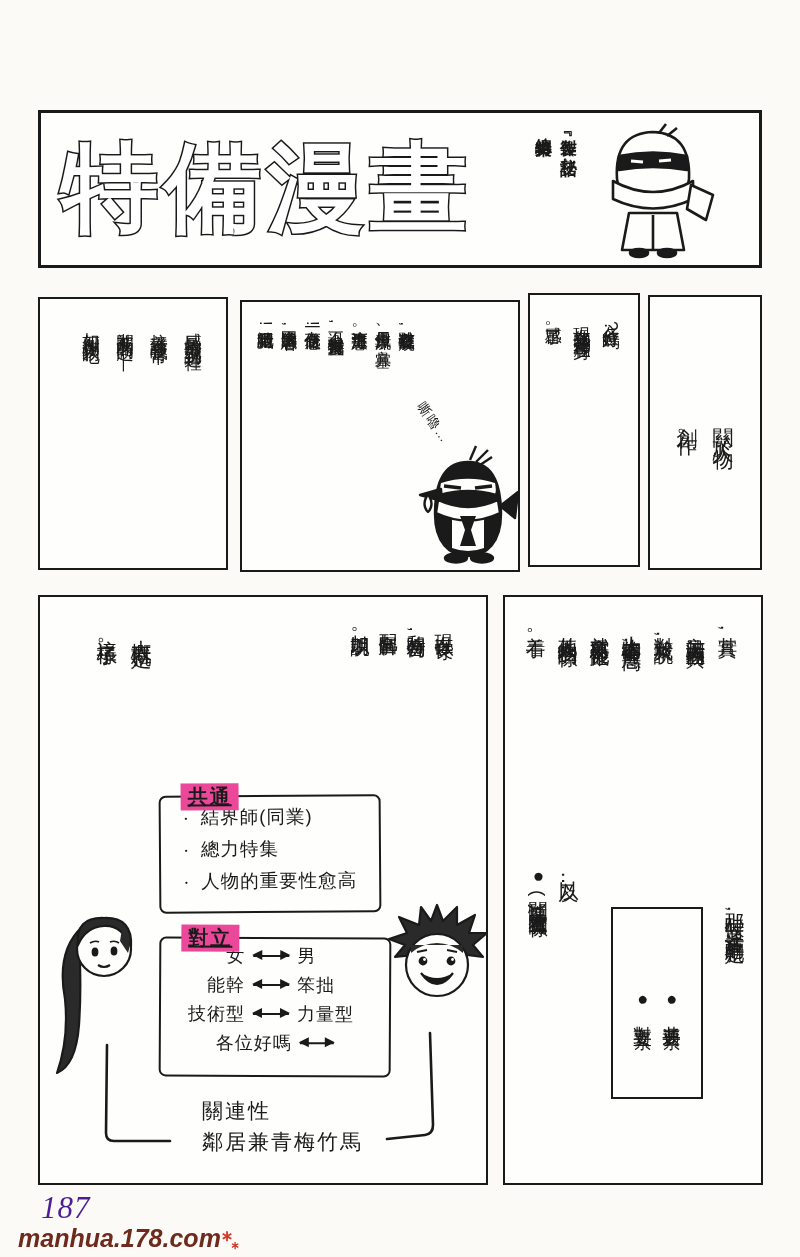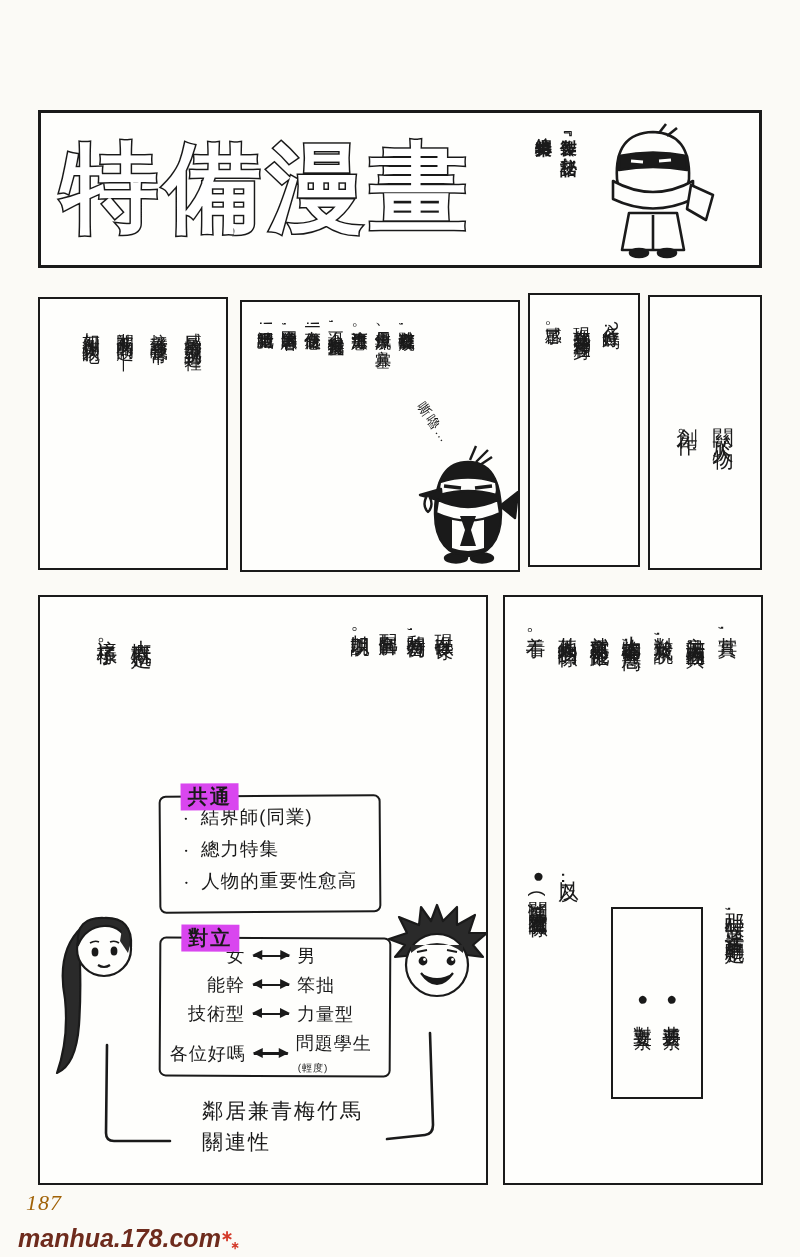--- a/index.html
+++ b/index.html
@@ -58,44 +58,44 @@
   .example-text{top:22px;right:28px;height:155px;font-size:19px;line-height:28px;letter-spacing:1.5px;}
   .conclusion-text{top:26px;left:50px;height:170px;font-size:21px;line-height:34px;letter-spacing:3px;}
   
   .dbox{
     position:absolute;border:2.5px solid #1a1a1a;border-radius:7px;
     box-sizing:border-box;background:#fefefc;
   }
   #common-box{left:119px;top:198px;width:222px;height:118px;transform:rotate(-.4deg);}
   #versus-box{left:119px;top:340px;width:232px;height:140px;transform:rotate(.3deg);}
   .dlegend{
-    position:absolute;top:-14px;left:20px;background:#d946ef;padding:0 7px;
-    font-size:20px;font-weight:600;letter-spacing:2px;
+    position:absolute;top:-14px;left:20px;background:#ec4899;padding:0 7px;
+    font-size:20px;font-weight:600;letter-spacing:2px;text-decoration:underline;
   }
   .citem{display:flex;align-items:baseline;font-size:18.5px;margin:7px 0 0 18px;letter-spacing:1px;}
   .citem .bullet{width:22px;font-size:14px;}
   #common-box .citem:first-of-type{margin-top:14px;}
   .vrow{display:flex;align-items:center;justify-content:center;font-size:18px;margin-top:5px;letter-spacing:1px;}
   #versus-box .vrow:first-of-type{margin-top:10px;}
   .vleft{flex:0 0 84px;text-align:right;}
   .vright{flex:0 0 92px;text-align:left;}
   .arrow{position:relative;height:2.2px;background:#1a1a1a;margin:0 8px;display:inline-block;}
   .arrow::before,.arrow::after{content:"";position:absolute;top:-4.6px;border-top:5.5px solid transparent;border-bottom:5.5px solid transparent;}
   .arrow::before{left:-1px;border-right:10px solid #1a1a1a;}
   .arrow::after{right:-1px;border-left:10px solid #1a1a1a;}
   .a1{width:66px;}.a2{width:62px;}.a3{width:42px;}.a4{width:34px;}
   .vnote{font-size:10px;margin-left:2px;}
   .girl-svg{position:absolute;left:10px;top:310px;}
   .boy-svg{position:absolute;left:345px;top:306px;}
   .bracket-svg{position:absolute;left:0;top:0;pointer-events:none;}
   .relation-label{position:absolute;left:162px;top:498px;font-size:21px;letter-spacing:2px;line-height:31px;}
   
   .page-number{
-    position:absolute;left:26px;top:1190px;font-family:"Liberation Serif", serif;
-    font-style:italic;font-size:22px;color:#a16207;letter-spacing:1px;
+    position:absolute;left:41px;top:1190px;font-family:"Liberation Serif", serif;
+    font-style:italic;font-size:31px;color:#4c1d95;letter-spacing:1px;
   }
   .watermark{
     position:absolute;left:18px;top:1224px;font-size:25px;font-weight:700;font-style:italic;
     color:#6e2b1d;letter-spacing:0;
   }
   .flower{color:#d43a2a;font-style:normal;font-weight:700;}
   .flower.f1{font-size:15px;vertical-align:6px;}
   .flower.f2{font-size:11px;vertical-align:-2px;margin-left:-3px;}
   svg{display:block;}
 </style>
@@ -229,21 +229,20 @@
       <span class="vright">笨拙</span>
     </div>
     <div class="vrow">
       <span class="vleft">技術型</span>
       <span class="arrow a3"></span>
       <span class="vright">力量型</span>
     </div>
     <div class="vrow">
       <span class="vleft">各位好嗎</span>
       <span class="arrow a4"></span>
-      <span class="vright"><span>問題學生</span><span class="vnote">(輕度)</span></span>
     </div>
   </div>
 
   <svg class="girl-svg" width="95" height="185" viewBox="0 0 95 185">
     <g stroke="#1a1a1a" stroke-width="2.2" stroke-linejoin="round">
       <path d="M32,20 Q6,44 15,92 Q19,132 7,166 Q26,158 29,118 Q31,88 30,58 Z" fill="#2a2a2a"></path>
       <circle cx="54" cy="42" r="27" fill="#fefefc"></circle>
       <path d="M28,38 Q25,10 54,11 Q83,10 81,40 Q72,18 54,19 Q36,20 28,38 Z" fill="#2a2a2a"></path>
       <path d="M72,22 Q83,31 78,46 L70,34 Z" fill="#2a2a2a" stroke="none"></path>
       <ellipse cx="45" cy="45" rx="3.4" ry="4.6" fill="#1a1a1a" stroke="none"></ellipse>
@@ -271,19 +270,19 @@
   </svg>
 
   <svg class="bracket-svg" width="450" height="590" viewBox="0 0 450 590">
     <g fill="none" stroke="#1a1a1a" stroke-width="2.6" stroke-linecap="round">
       <path d="M67,448 L66,536 Q66,544 74,544 L130,544"></path>
       <path d="M390,436 L393,528 Q393,537 385,538 L347,542"></path>
     </g>
   </svg>
 
   <div class="relation-label">
+    <div>關連性</div>
     <div>鄰居兼青梅竹馬</div>
-    <div>關連性</div>
   </div>
 </div>
 
 <div class="page-number">187</div>
 <div class="watermark"><span>manhua.178.com</span><span class="flower f1">∗</span><span class="flower f2">∗</span></div>
 
 </body></html>

